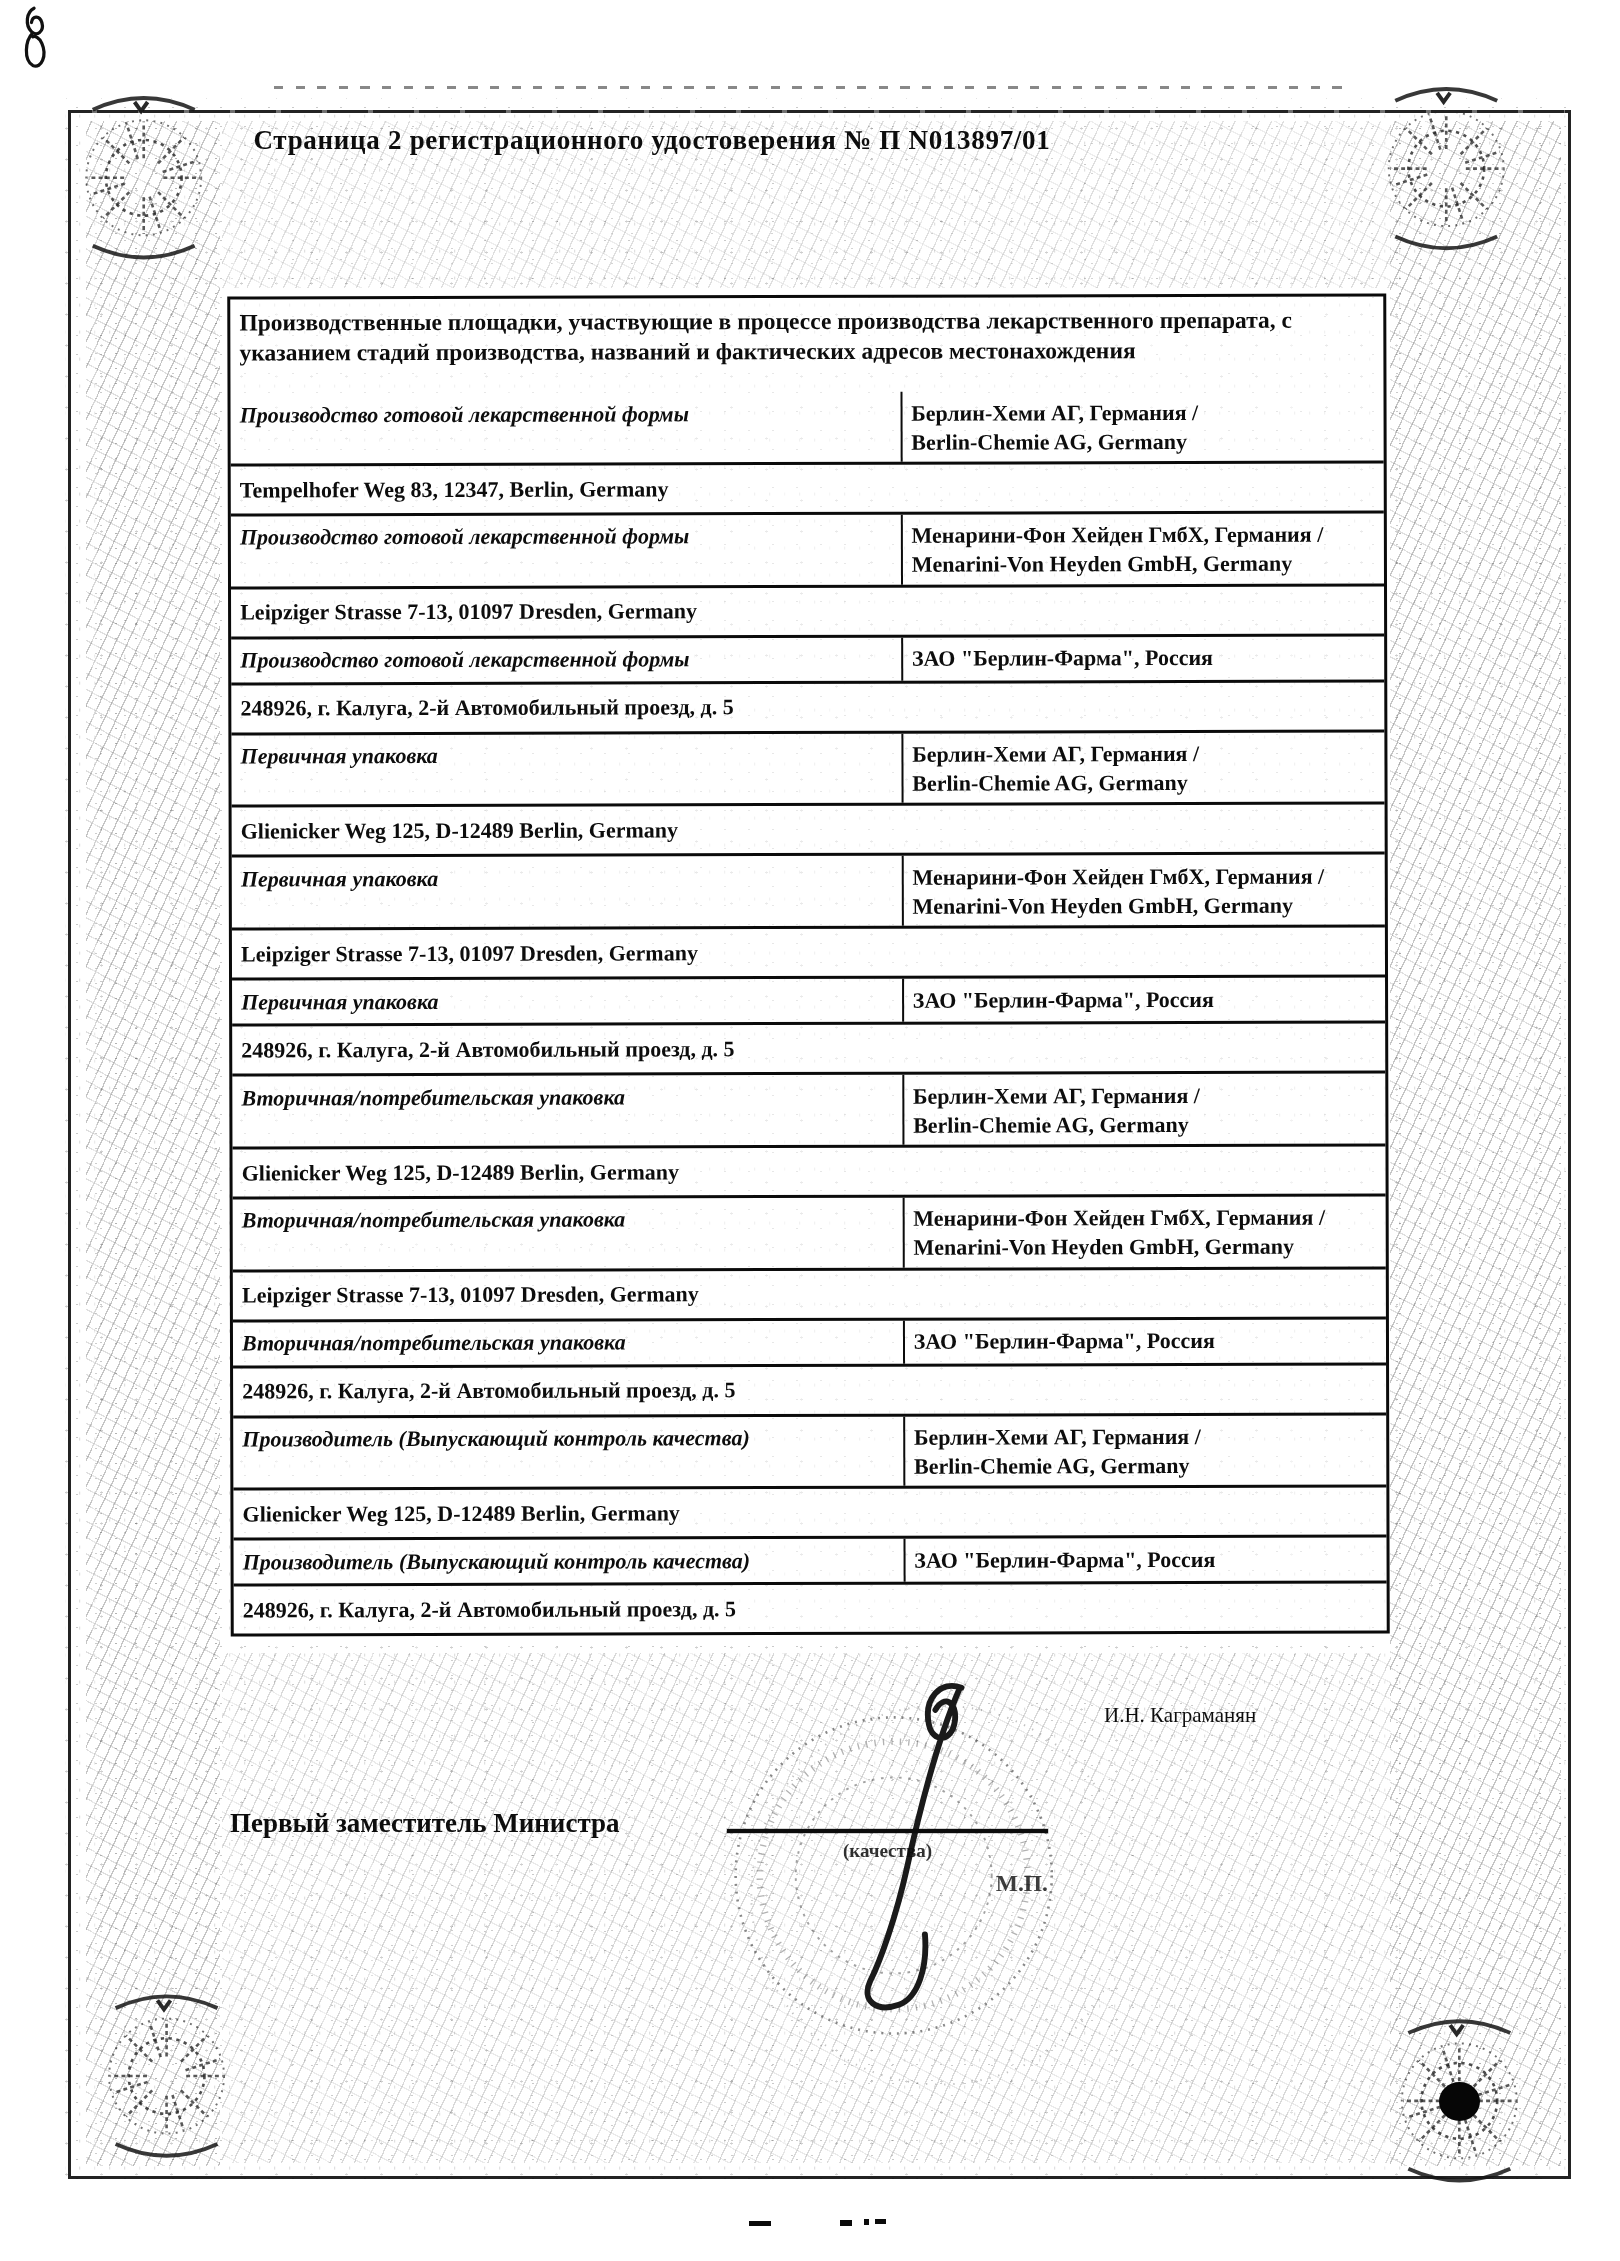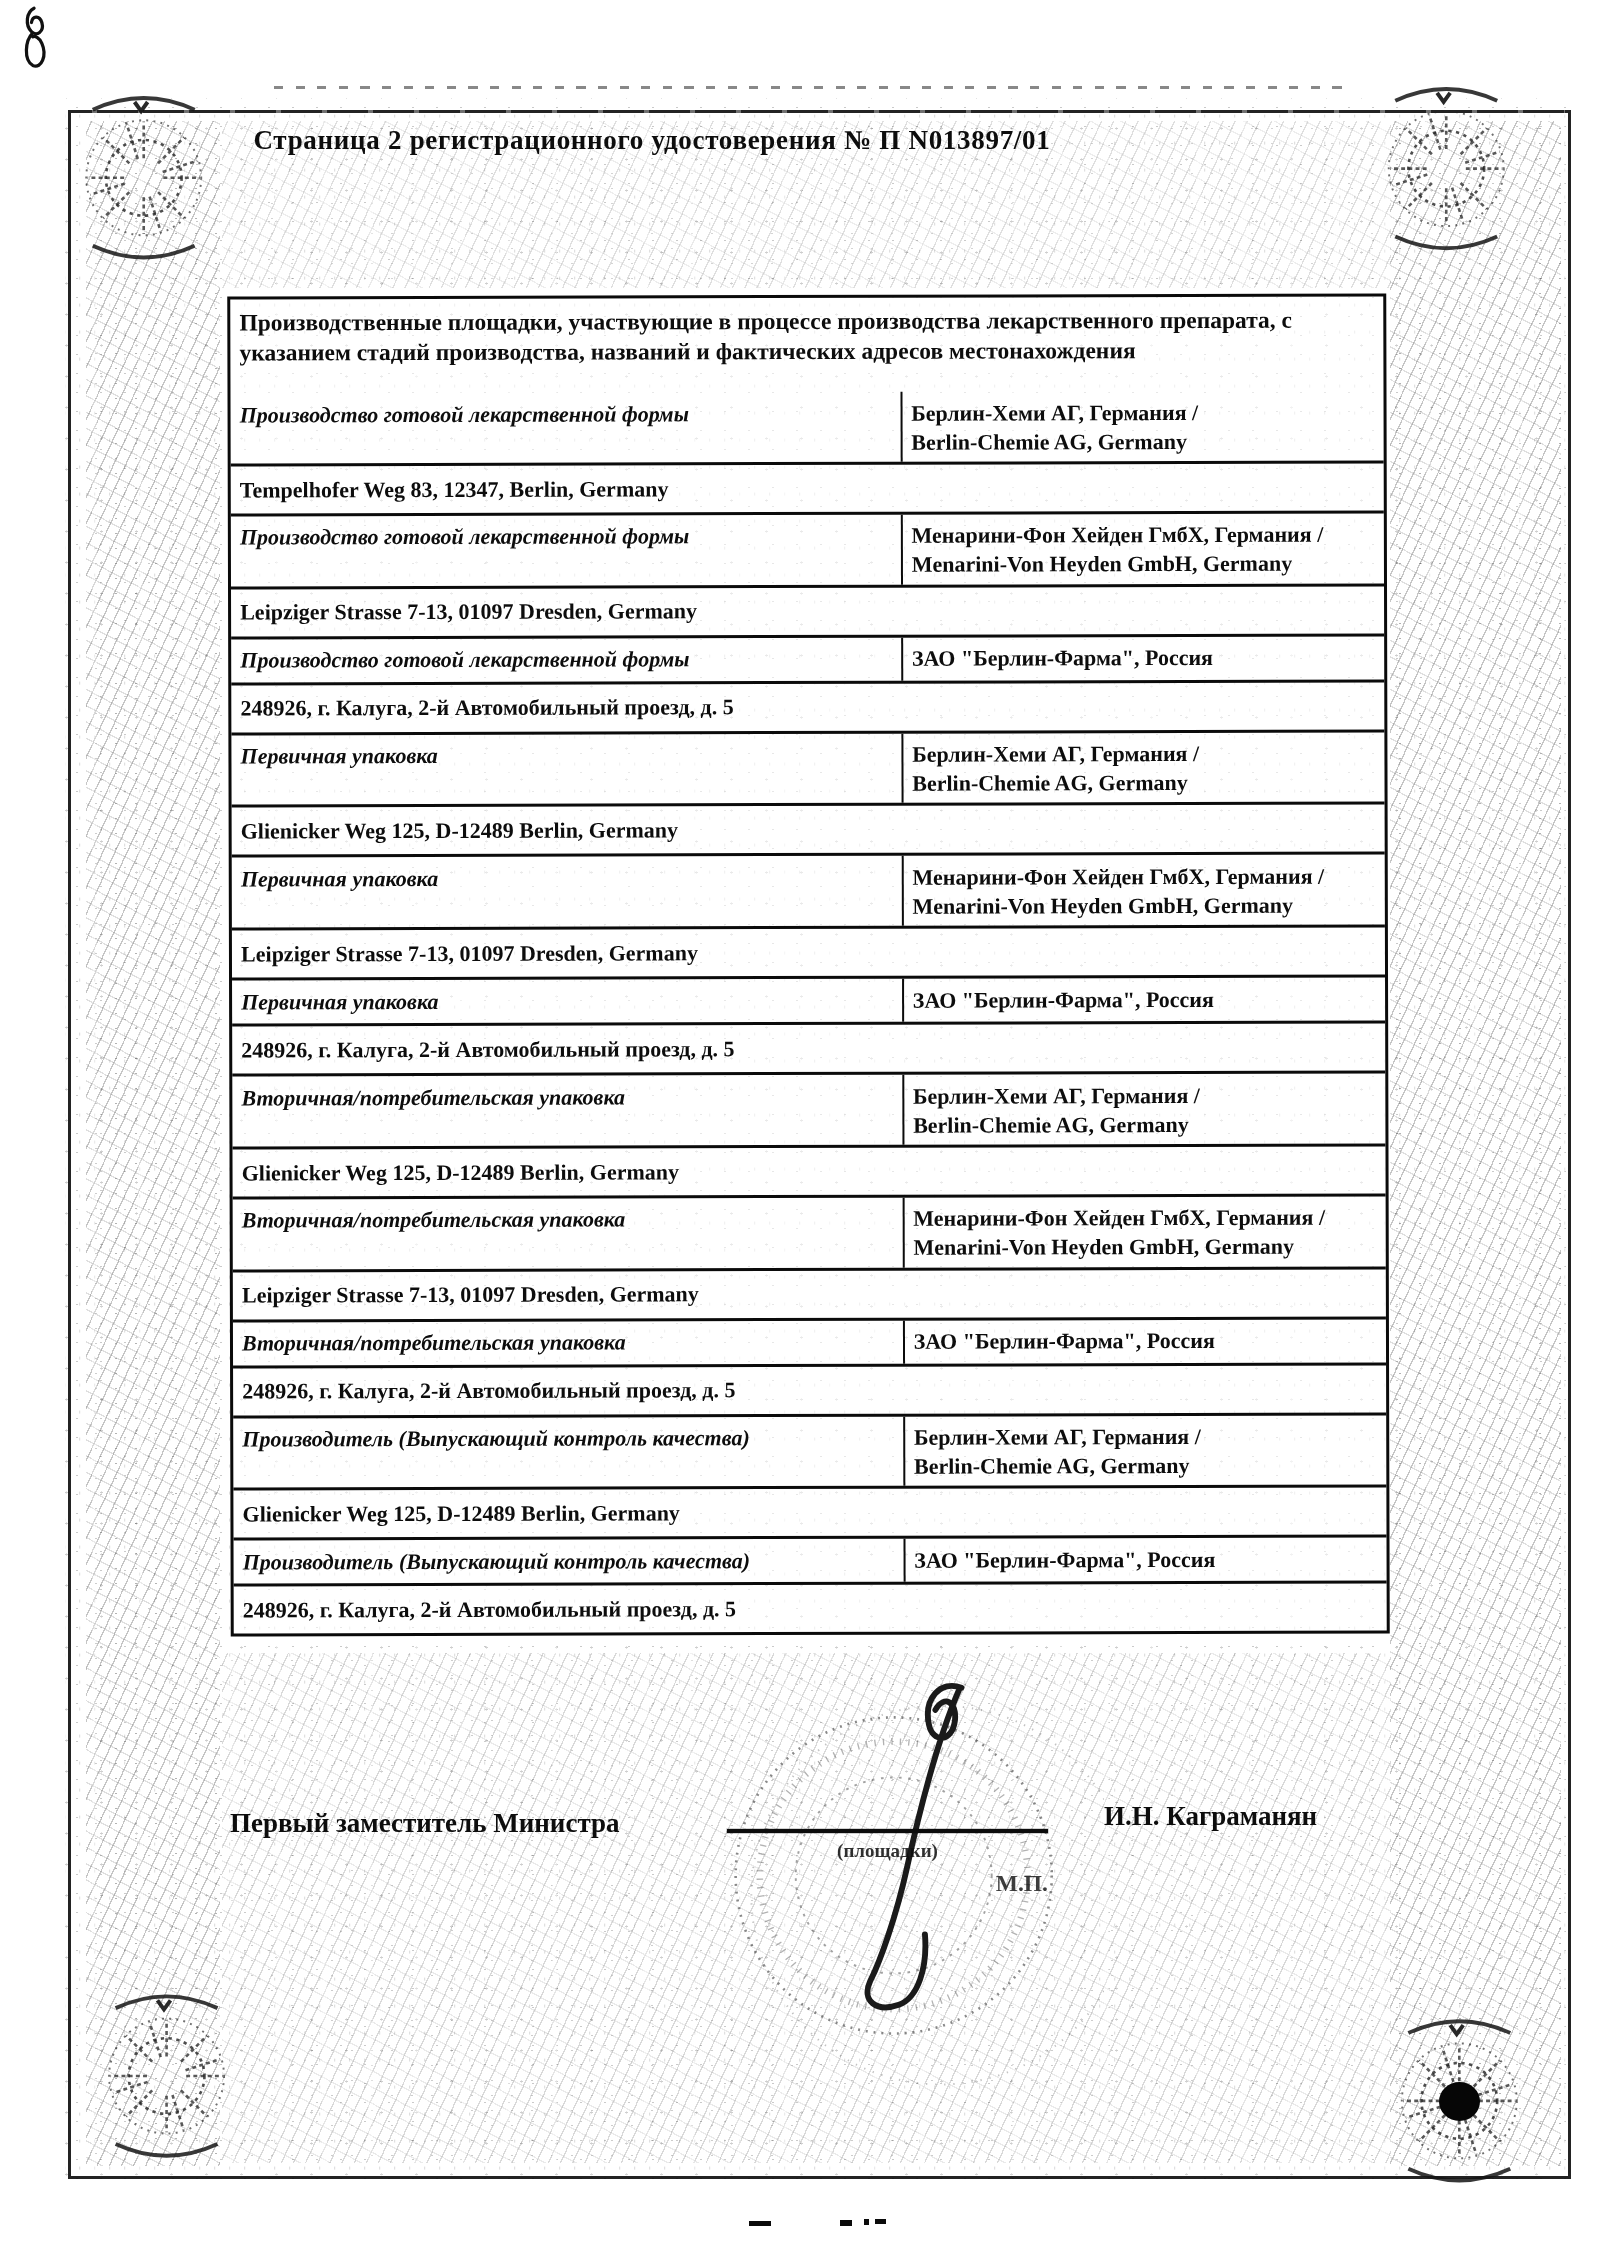--- a/index.html
+++ b/index.html
@@ -66,21 +66,21 @@
   .row-stage.tall{min-height:69px;}
   .row-stage.short{min-height:43px;}
   .row-address{min-height:47px;}
   .cell{padding:6.5px 10.5px 5.2px 9.1px;font-size:22px;line-height:1.32;font-weight:bold;}
   .header-cell{flex:1;font-size:23.5px;line-height:1.3;padding-top:7.8px;}
   .stage-cell{width:650px;flex:none;font-style:italic;}
   .company-cell{flex:1;border-left:2px solid #0b0b0b;}
   .address-cell{flex:1;display:flex;align-items:center;padding-top:3.9px;padding-bottom:3.9px;}
   
   .sig-left{position:absolute;left:230px;top:1808px;font-size:27px;font-weight:bold;}
-  .sig-name{position:absolute;left:1104px;top:1801px;font-size:27px;font-weight:bold;}
+  .sig-name{position:absolute;left:1104px;top:1703px;font-size:21px;font-weight:normal;}
   .sig-line{position:absolute;left:727px;top:1829px;width:321px;height:3.9px;background:#0c0c0c;
     box-shadow:0 0 0 0.7px rgba(0,0,0,.25);}
   .sig-caption{position:absolute;left:727px;top:1840px;width:321px;text-align:center;
     font-size:19px;font-weight:bold;opacity:.85;}
   .sig-seal{position:absolute;left:727px;top:1870px;width:321px;text-align:right;
     font-size:23.5px;font-weight:bold;opacity:.8;}
   .svg-abs{position:absolute;pointer-events:none;}
   
   .bottom-marks span{position:absolute;background:#0a0a0a;display:block;}
   .bm1{left:749px;top:2221px;width:22px;height:4.6px;}
@@ -260,21 +260,21 @@
   <circle cx="390" cy="340" r="290" fill="none" stroke="#666" stroke-width="3" stroke-dasharray="2 12" opacity=".4"></circle>
 </svg>
 <svg class="svg-abs" style="left:784px;top:1660px;" width="261" height="379" viewBox="0 0 400 580">
   <path d="M272 42 C 240 30, 214 58, 222 98 C 228 128, 258 126, 262 92 C 265 64, 246 52, 232 76
            M268 46 C 236 120, 210 220, 188 320 C 172 392, 148 460, 132 492 C 118 522, 142 540, 176 528
            C 206 517, 220 470, 216 420" fill="none" stroke="#1a1a1a" stroke-width="9" stroke-linecap="round"></path>
 </svg>
 
 <div class="sig-left">Первый заместитель Министра</div>
 <div class="sig-line"></div>
-<div class="sig-caption">(площадки)</div>
+<div class="sig-caption">(качества)</div>
 <div class="sig-seal">М.П.</div>
 <div class="sig-name">И.Н. Каграманян</div>
 
 <div class="bottom-marks">
   <span class="bm1"></span>
   <span class="bm2"></span>
   <span class="bm3"></span>
   <span class="bm4"></span>
 </div>
 <div class="punch-dot"></div>

